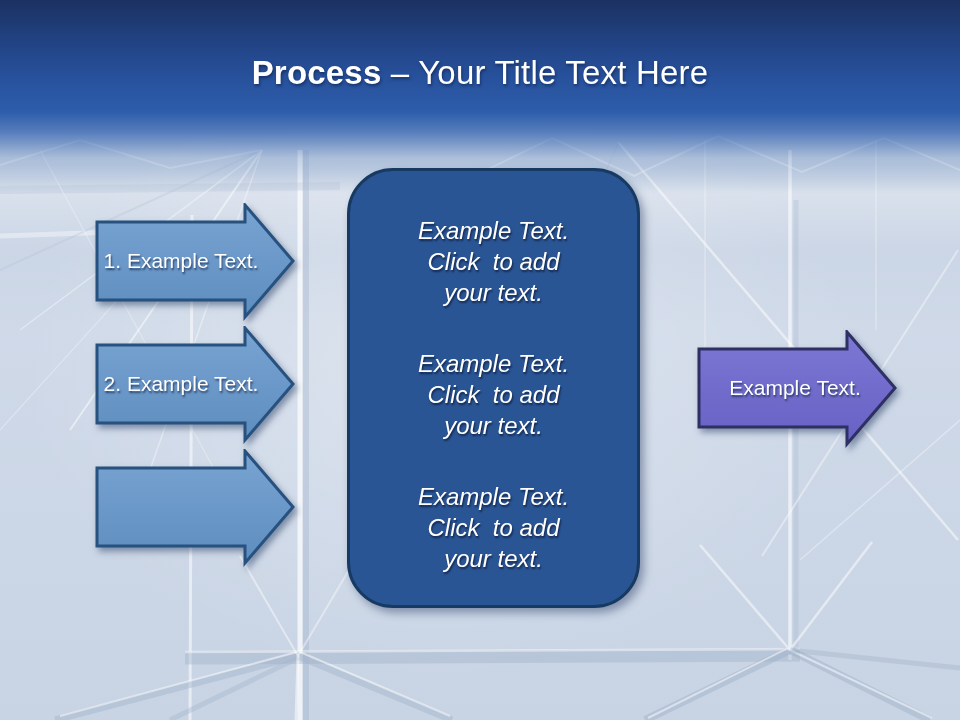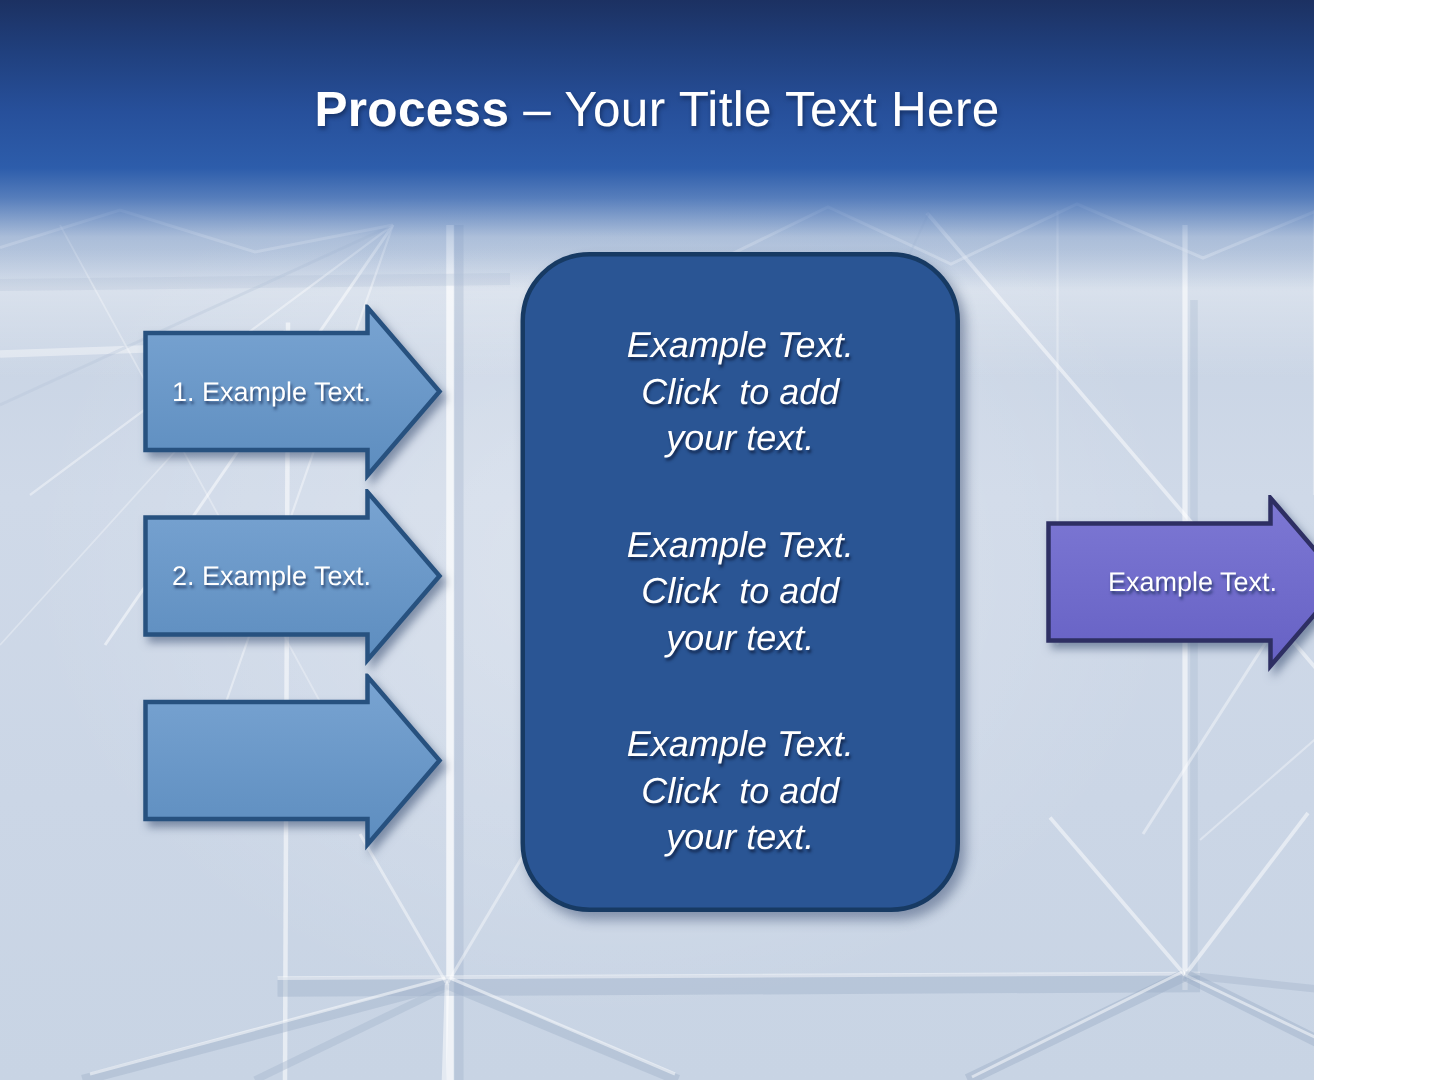--- a/index.html
+++ b/index.html
@@ -1,17 +1,17 @@
 <!DOCTYPE html>
 <html><head>
 <meta charset="utf-8">
 <style>
   html,body{margin:0;padding:0;background:#fff;}
   .slide{
-    position:relative;width:876px;height:720px;overflow:hidden;
+    position:relative;width:960px;height:720px;overflow:hidden;
     font-family:"Liberation Sans",sans-serif;
   }
   
   .photo-bg{
     position:absolute;inset:0;
     background:
       linear-gradient(180deg, rgba(255,255,255,0) 23%, rgba(255,255,255,0.30) 27%, rgba(255,255,255,0) 35%),
       radial-gradient(ellipse at 46% 52%, rgba(255,255,255,0.28), rgba(255,255,255,0) 58%),
       linear-gradient(180deg, #b2c0d7 0%, #c6d2e3 22%, #cfd9e8 46%, #cbd6e6 74%, #c8d4e4 100%);
   }
@@ -32,21 +32,21 @@
   .slide-title .emph{font-weight:700;}
   
   .step-arrow{
     position:absolute;width:204px;height:120px;
     filter:drop-shadow(3px 4px 3px rgba(40,62,100,0.5));
   }
   .step-arrow svg{position:absolute;left:0;top:0;}
   .arrow-label{
     position:absolute;left:2px;top:0;width:168px;height:116px;
     display:flex;align-items:center;justify-content:center;
-    font-size:18px;color:#fff;
+    font-size:21px;color:#fff;
     text-shadow:1px 2px 2px rgba(25,45,85,0.8);
     white-space:nowrap;
   }
   .cta .arrow-label{width:192px;}
   
   .center-box{
     position:absolute;left:347px;top:168px;width:293px;height:440px;
     box-sizing:border-box;border-radius:46px;
     background:#2a5594;border:3px solid #173a63;
     box-shadow:4px 5px 8px rgba(40,60,100,0.45);

